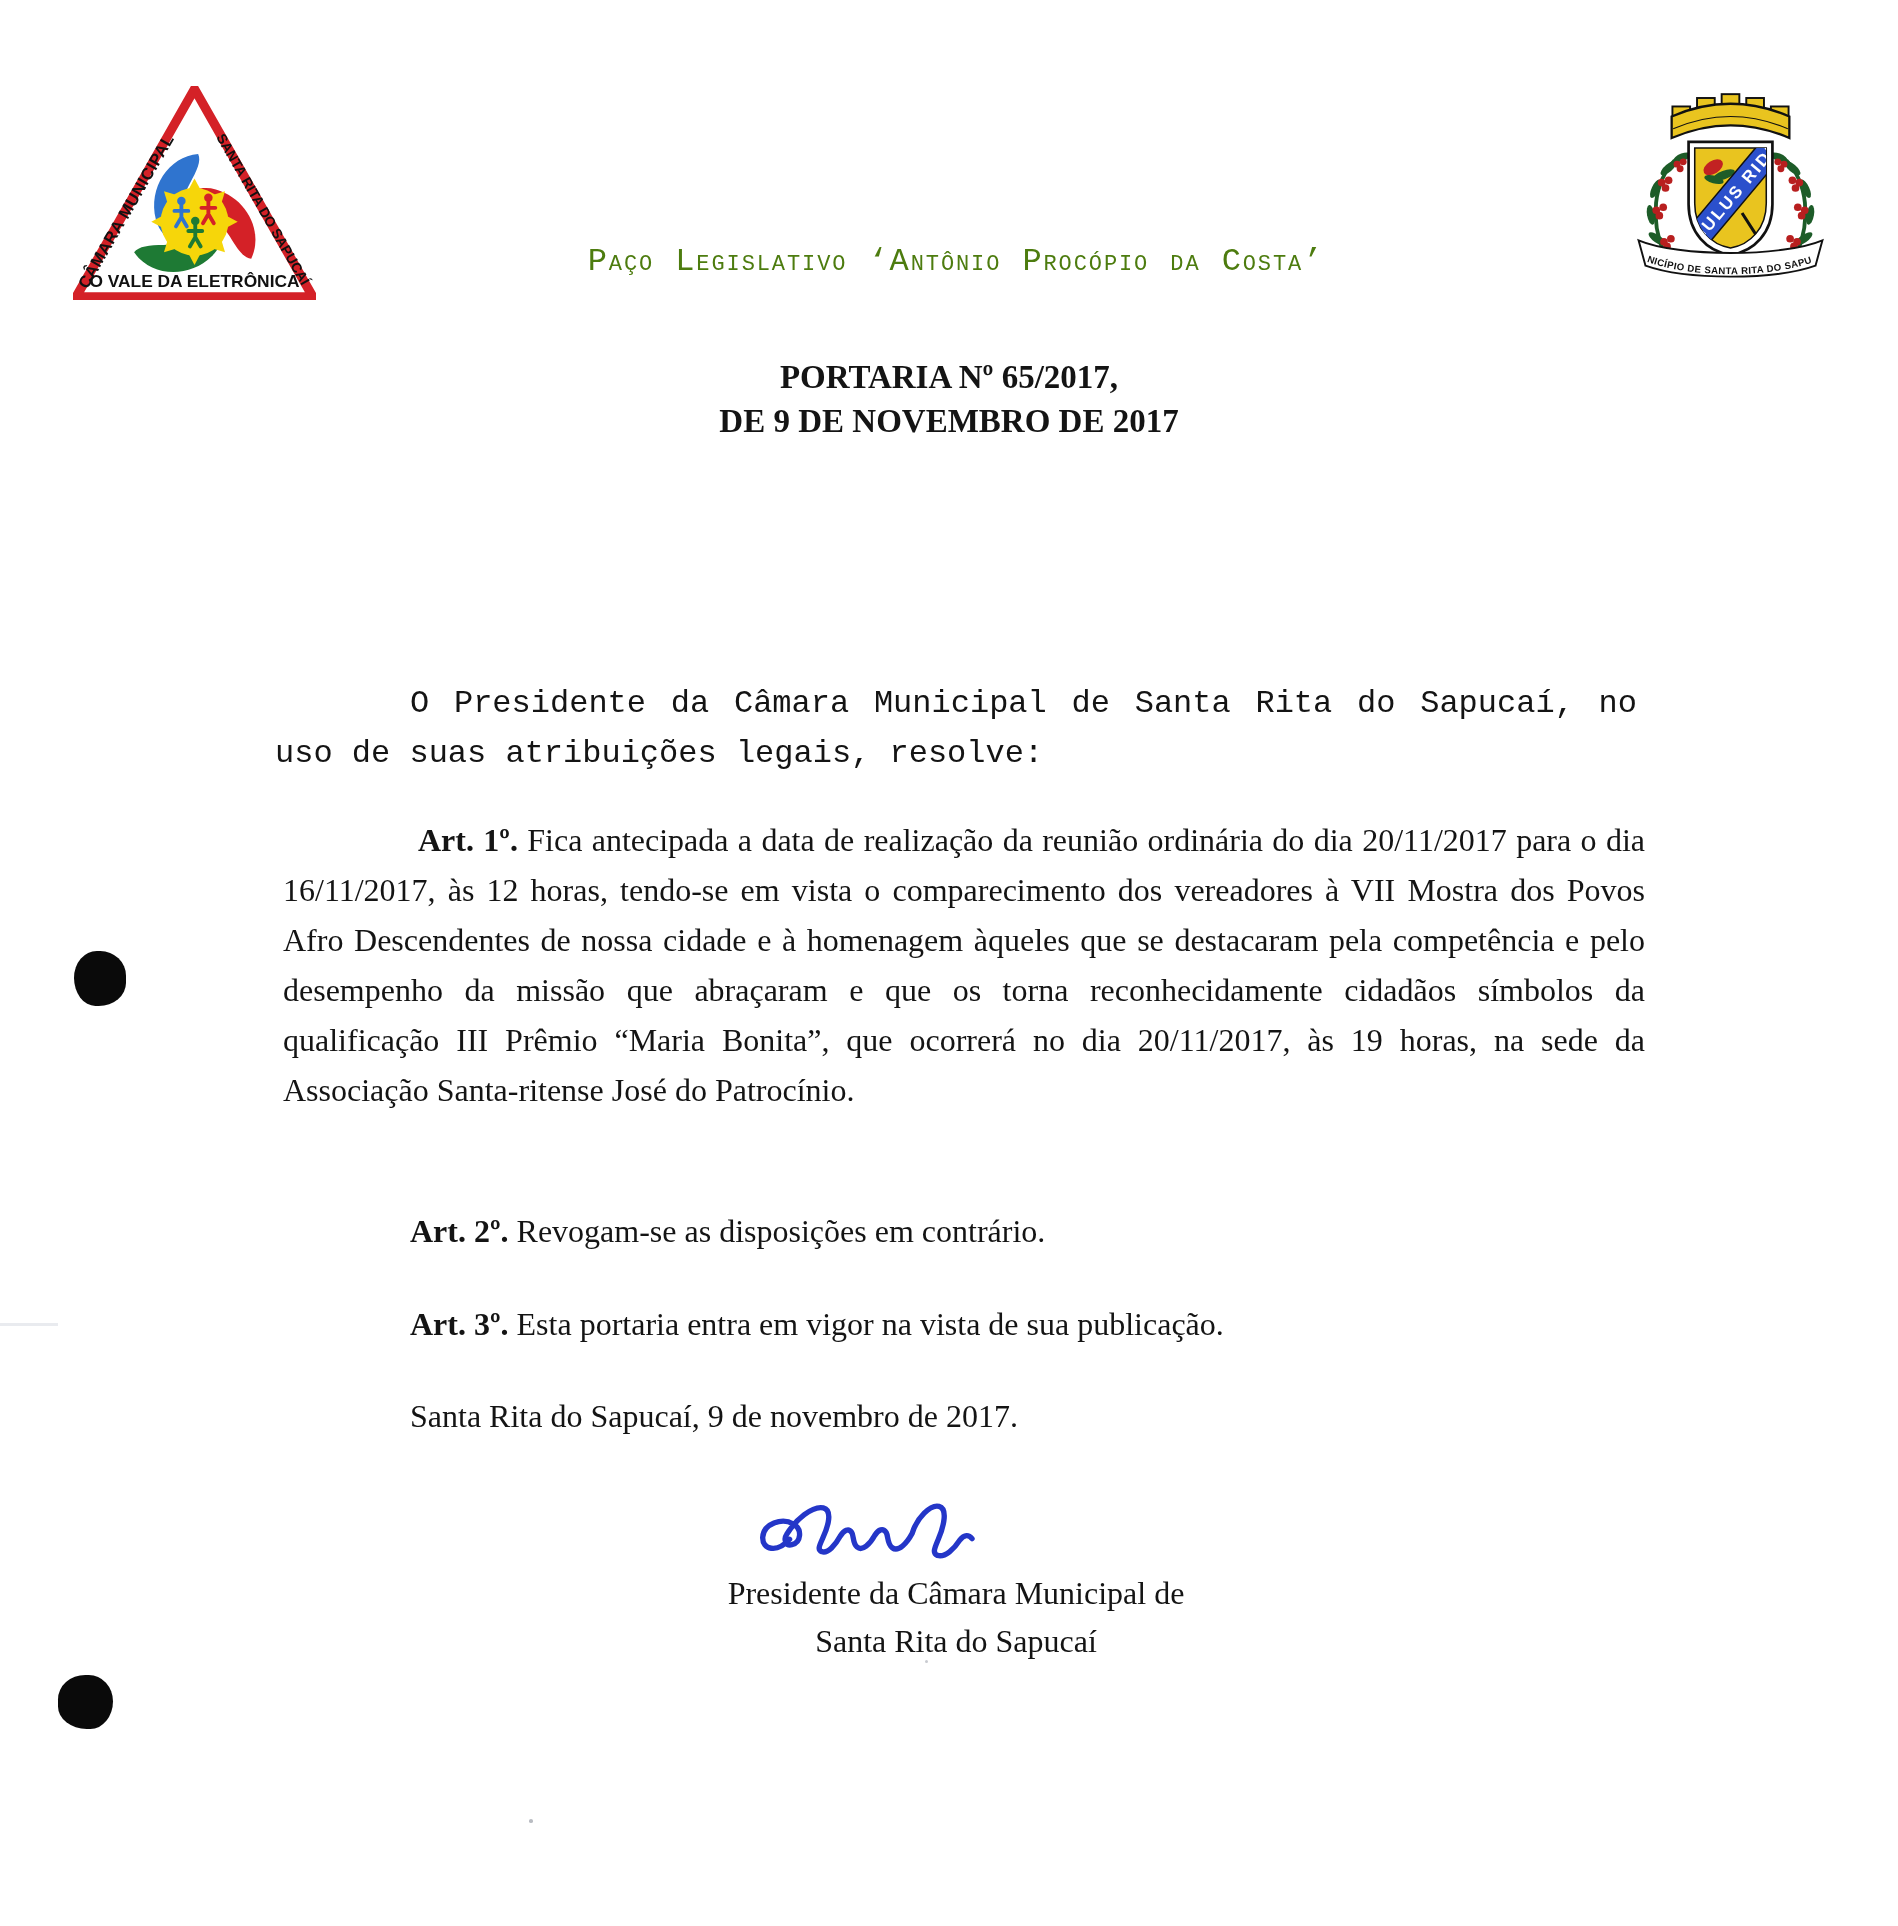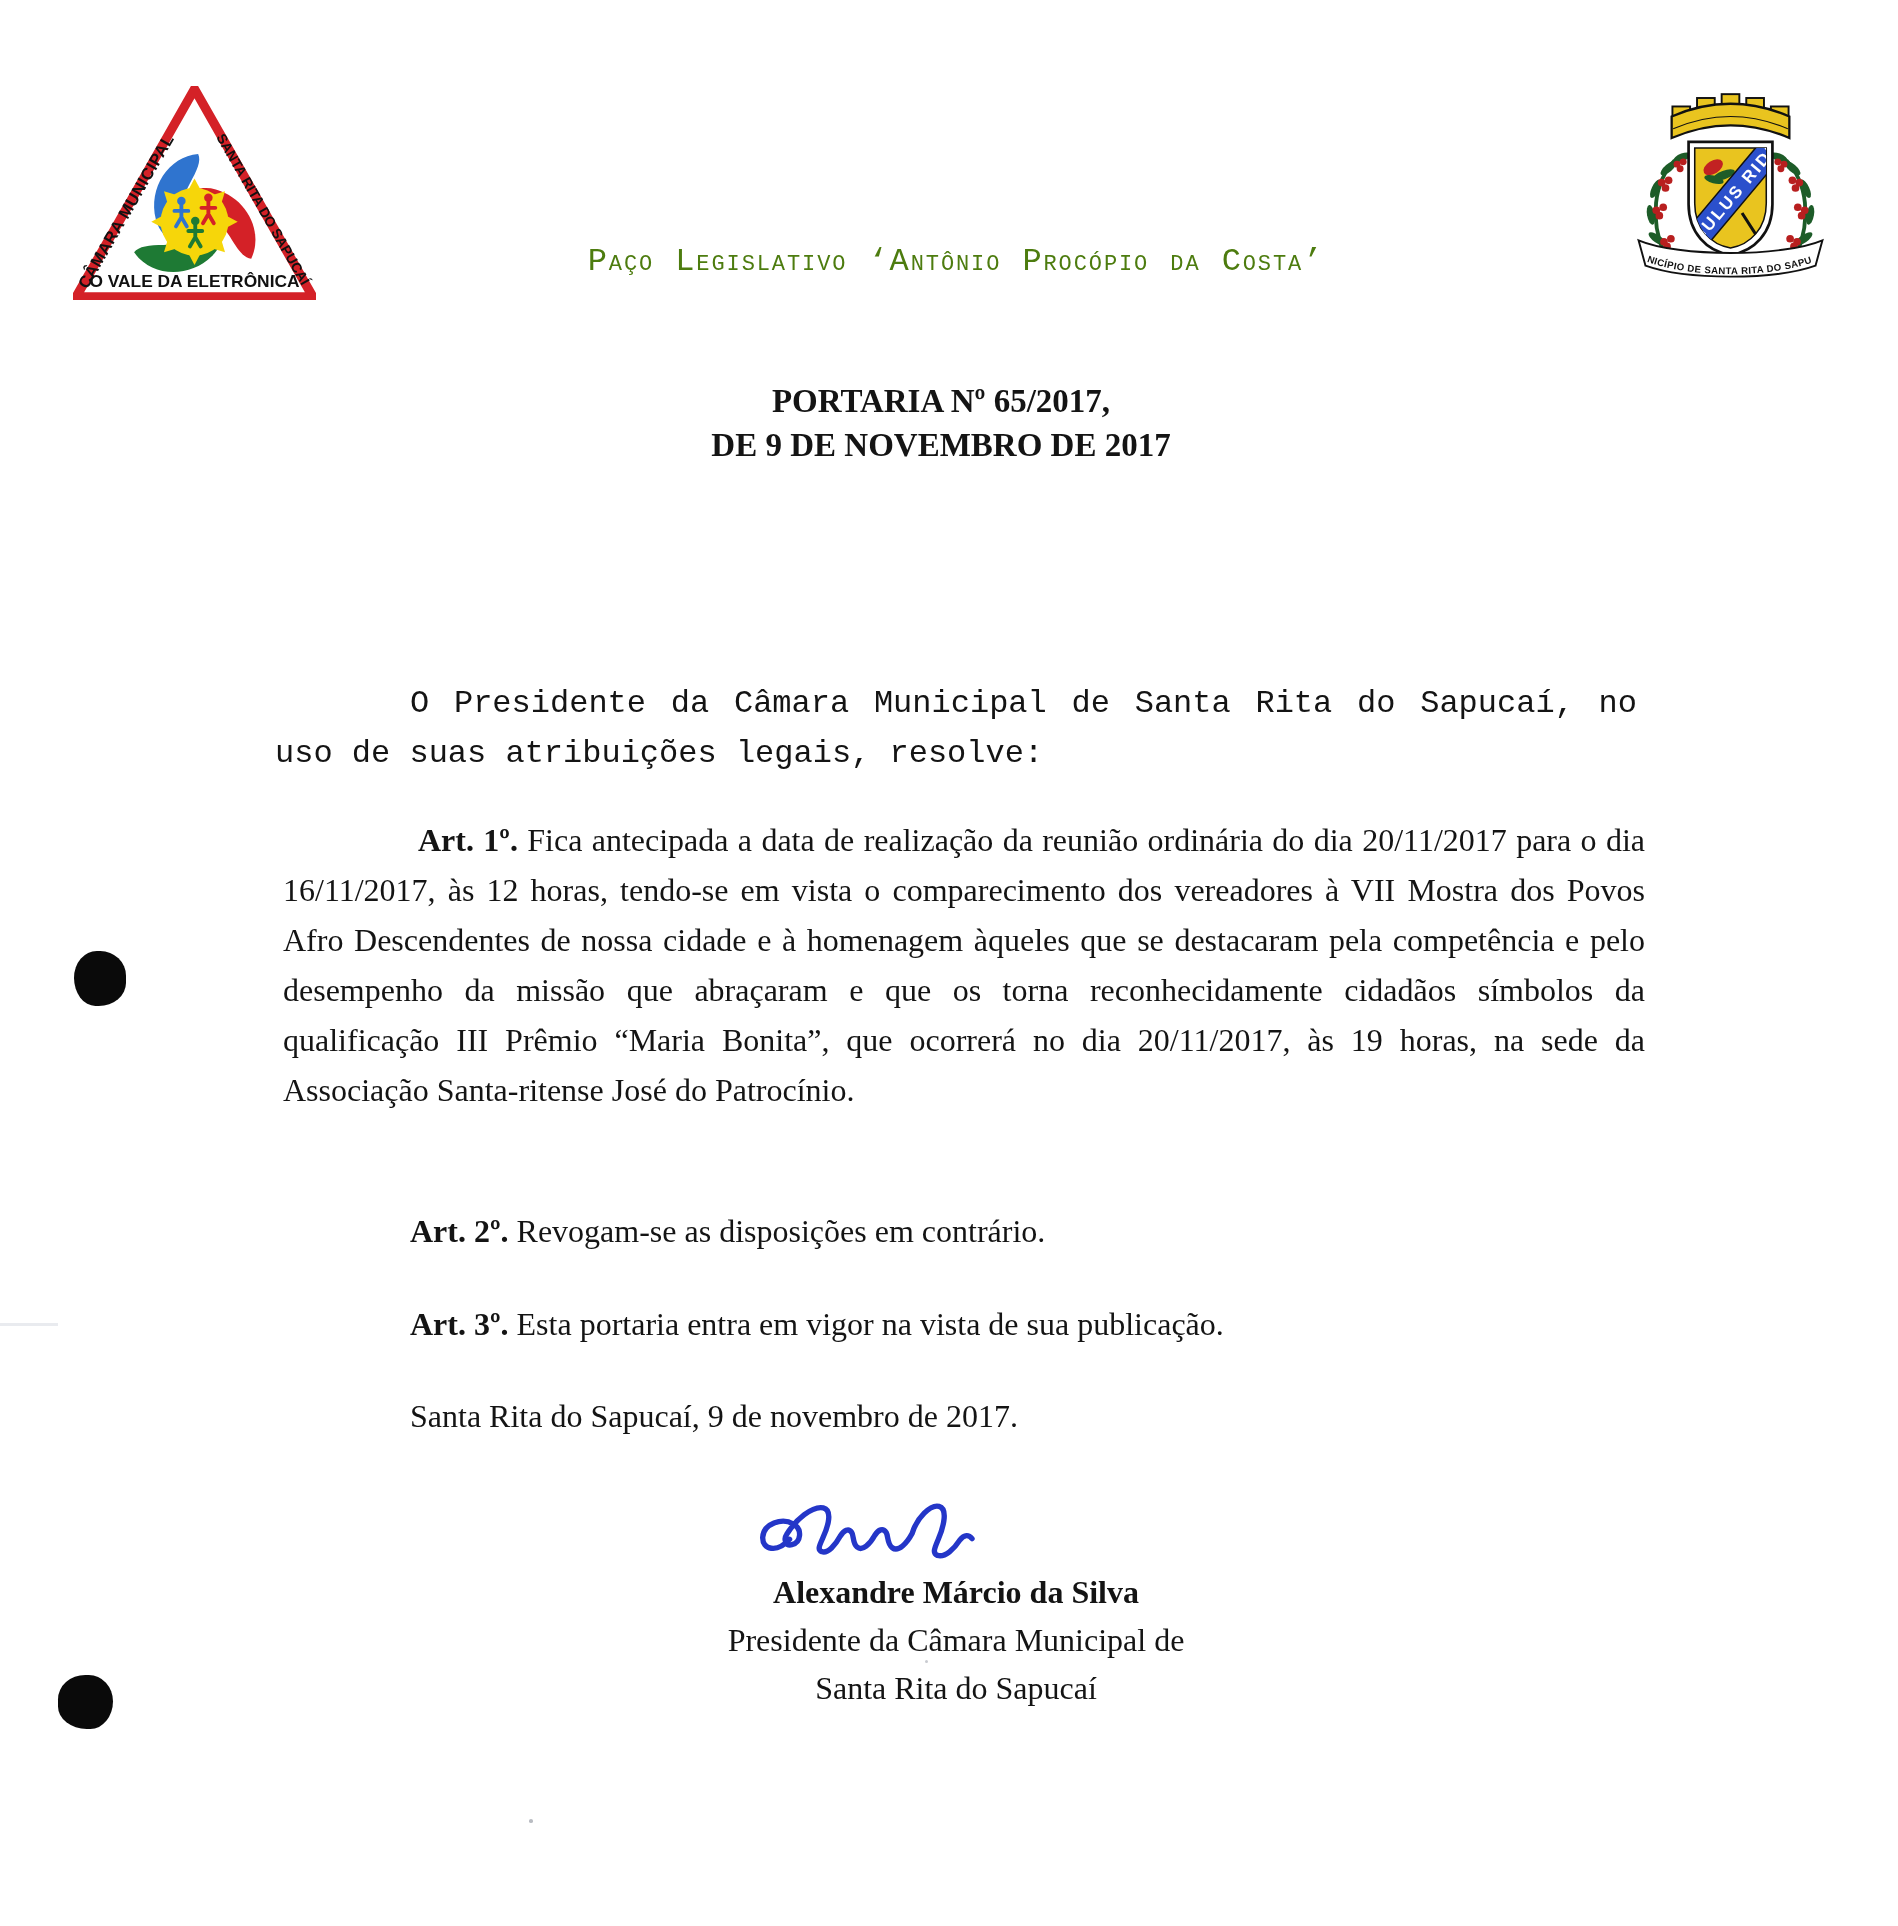--- a/index.html
+++ b/index.html
@@ -20,22 +20,22 @@
     transform:scaleX(0.68); transform-origin:center;
   }
   .org-sub-wrap { left:275px; top:243px; width:1362px; text-align:center; }
   .org-sub {
     display:inline-block; white-space:nowrap;
     font-family:Liberation Mono, monospace;
     font-variant:small-caps; font-size:32px; letter-spacing:1.9px; color:#4d7c0f;
   }
 
   
-  .doc-title { left:267px; top:355px; width:1348px; text-align:center;
-    font-weight:bold; font-size:33px; line-height:44px;margin-top:24px; }
+  .doc-title { left:275px; top:355px; width:1348px; text-align:center;
+    font-weight:bold; font-size:33px; line-height:44px; }
   .summary { left:805px; top:491px; width:811px;
     font-style:italic; font-size:31px; line-height:49px; text-align:justify; }
   .para { left:275px; width:1362px; text-align:justify;
     font-size:32px; line-height:50px; text-indent:135px; }
   .p-opening { top:679px;font-family:Liberation Mono, monospace; }
   .p-art1 { top:815px;margin-left:8px; }
   .p-art2 { top:1206px; }
   .p-art3 { top:1299px; }
   .p-date { top:1391px; text-align:left; }
   .art-label { font-weight:bold; }
@@ -214,21 +214,20 @@
   <svg class="abs sig-svg" viewBox="0 0 560 90">
     <path d="M44,50 C28,68 8,64 9,47 C10,30 34,21 49,30 C61,37 59,54 47,57 C39,59 36,50 40,44
              C52,24 74,6 88,9 C100,12 95,32 87,49 C83,58 80,64 86,66 C94,69 104,57 110,46
              C115,38 121,35 125,41 C128,45 126,55 132,60 C139,66 149,56 155,45
              C160,37 166,35 170,41 C173,46 171,56 178,61 C186,67 197,55 204,42
              C210,22 228,4 239,7 C250,10 246,31 238,50 C233,62 230,68 237,71
              C247,74 259,62 266,51 C272,43 278,44 282,49" fill="none" stroke="#2436c8" stroke-width="7" stroke-linecap="round" stroke-linejoin="round"></path>
   </svg>
 
   <div class="abs sig-block">
-    <div class="sig-name">Alexandre Márcio da Silva</div>
     <div class="sig-role">Presidente da Câmara Municipal de</div>
     <div class="sig-role">Santa Rita do Sapucaí</div>
   </div>
 
   <div class="abs blot blot-1"></div>
   <div class="abs blot blot-2"></div>
   <div class="abs scan-streak"></div>
   <div class="abs speck speck-1"></div>
   <div class="abs speck speck-2"></div>
 

